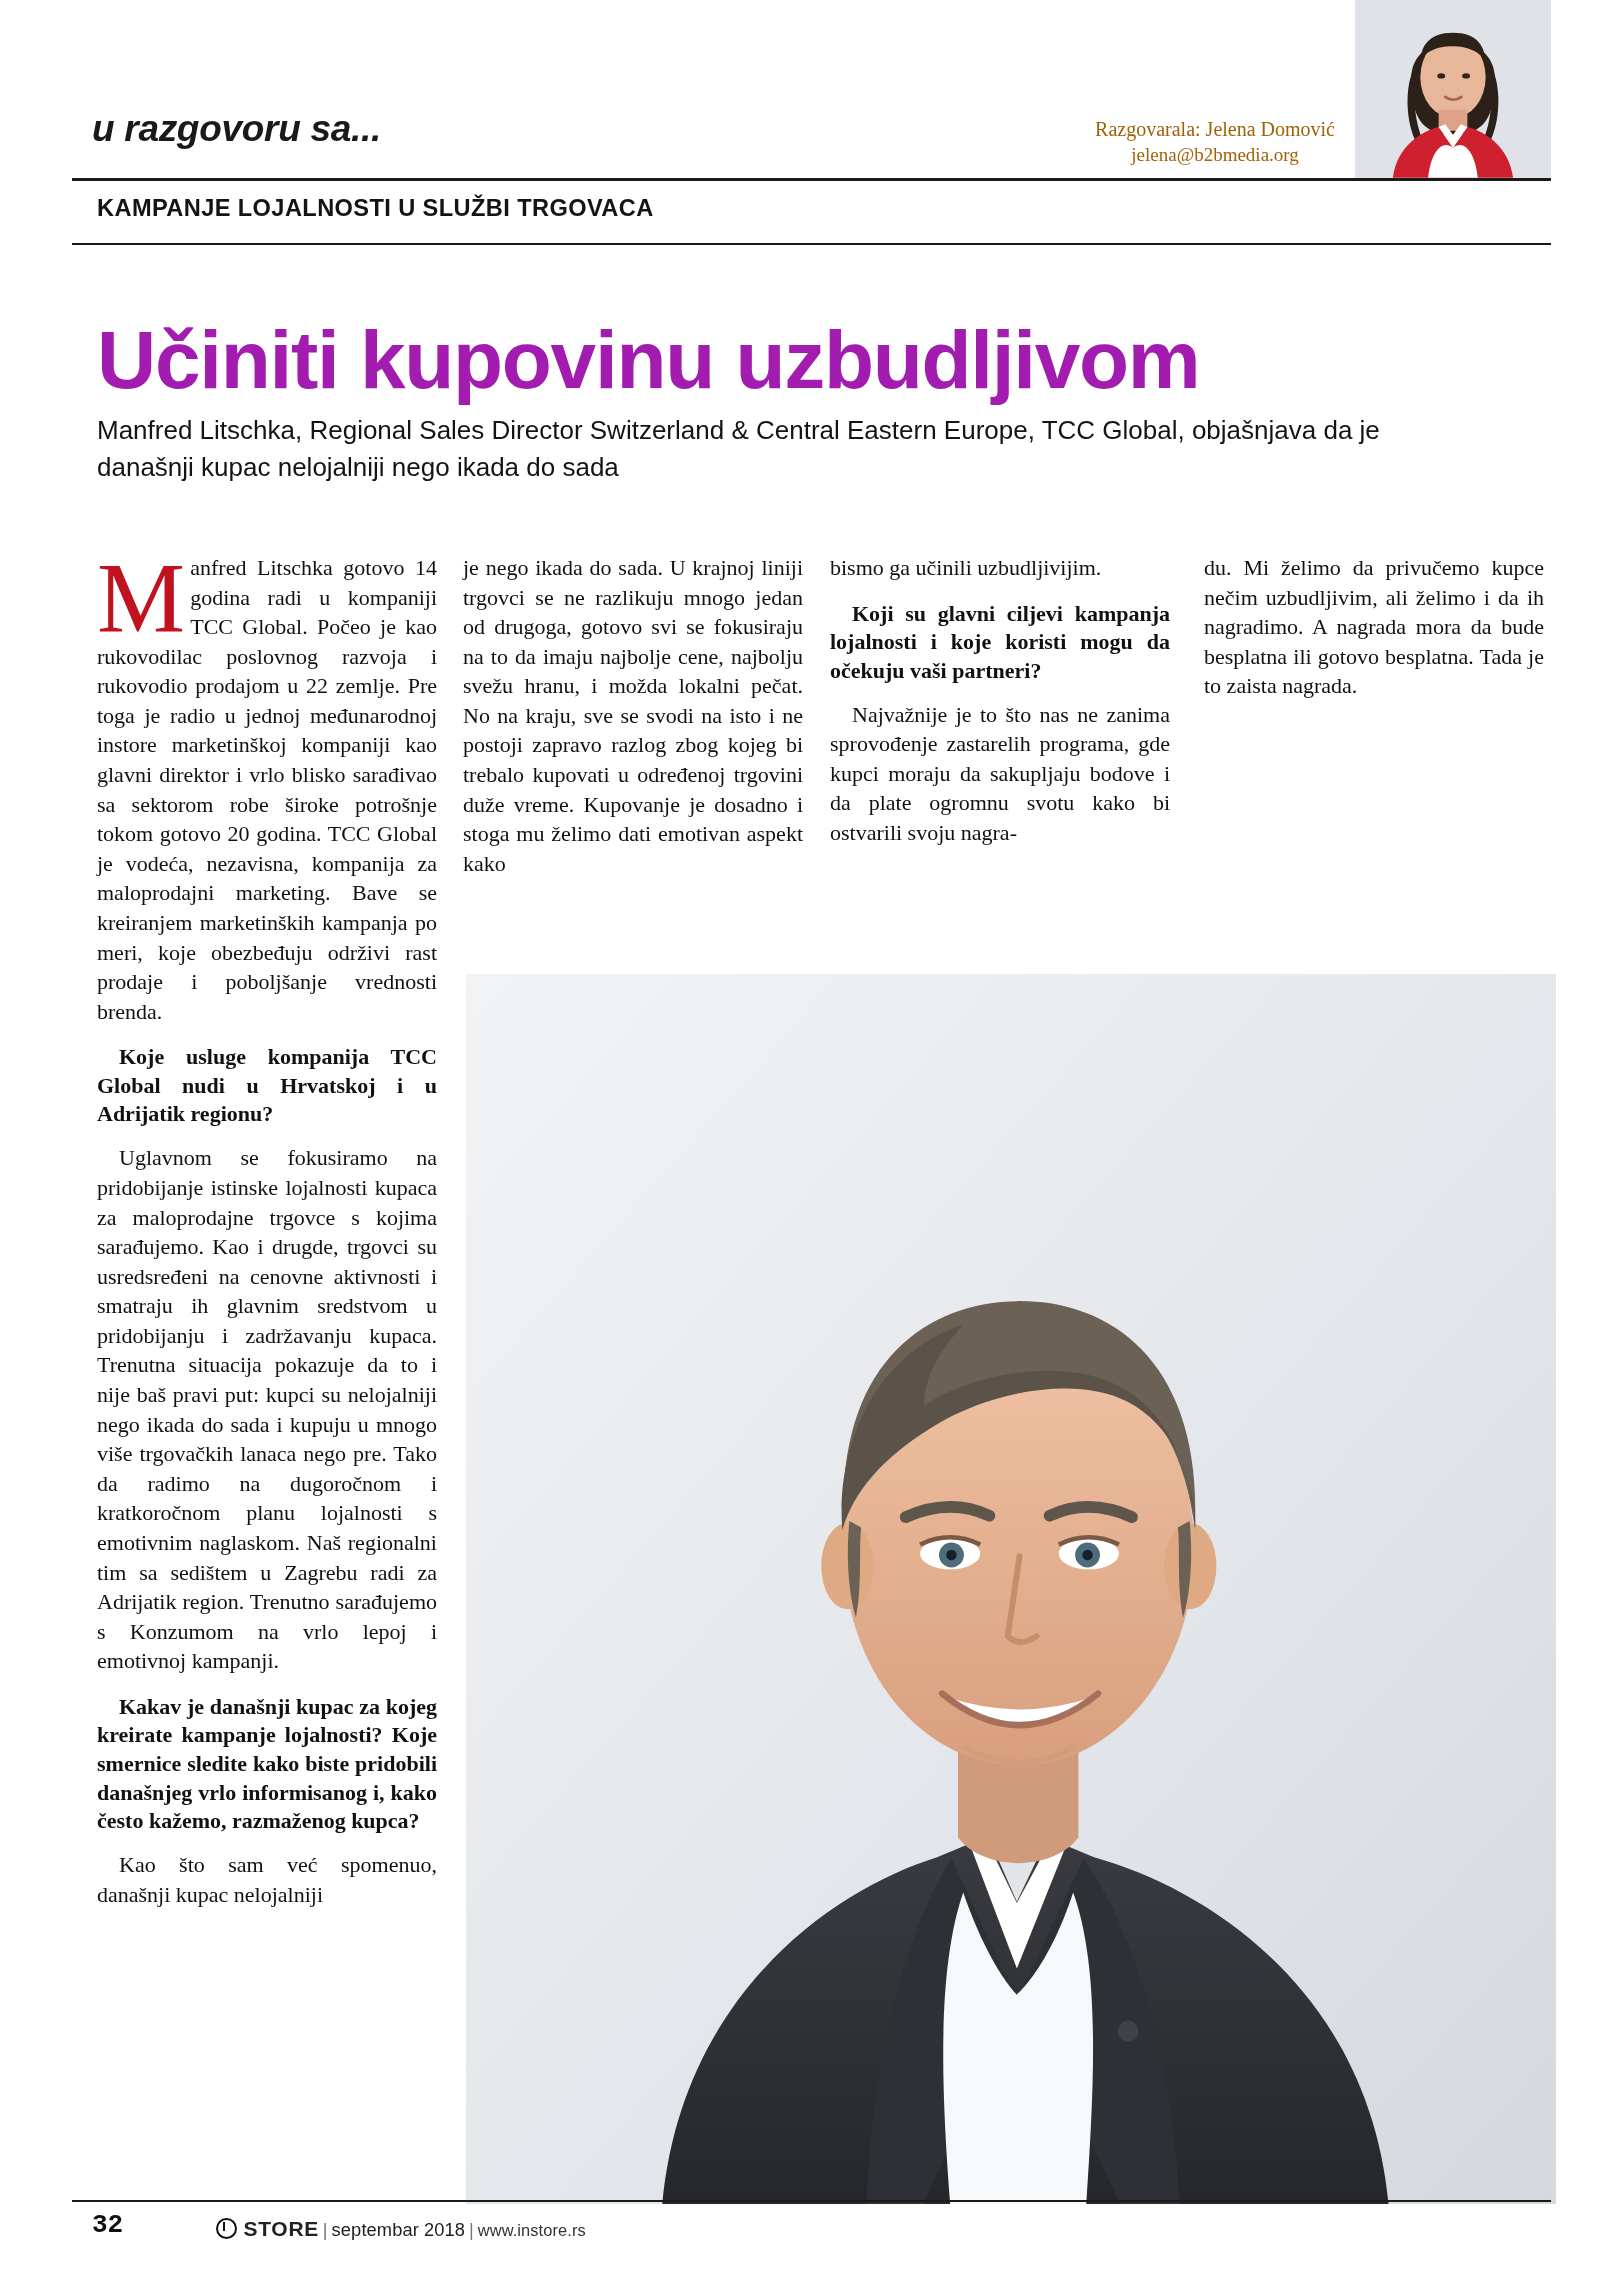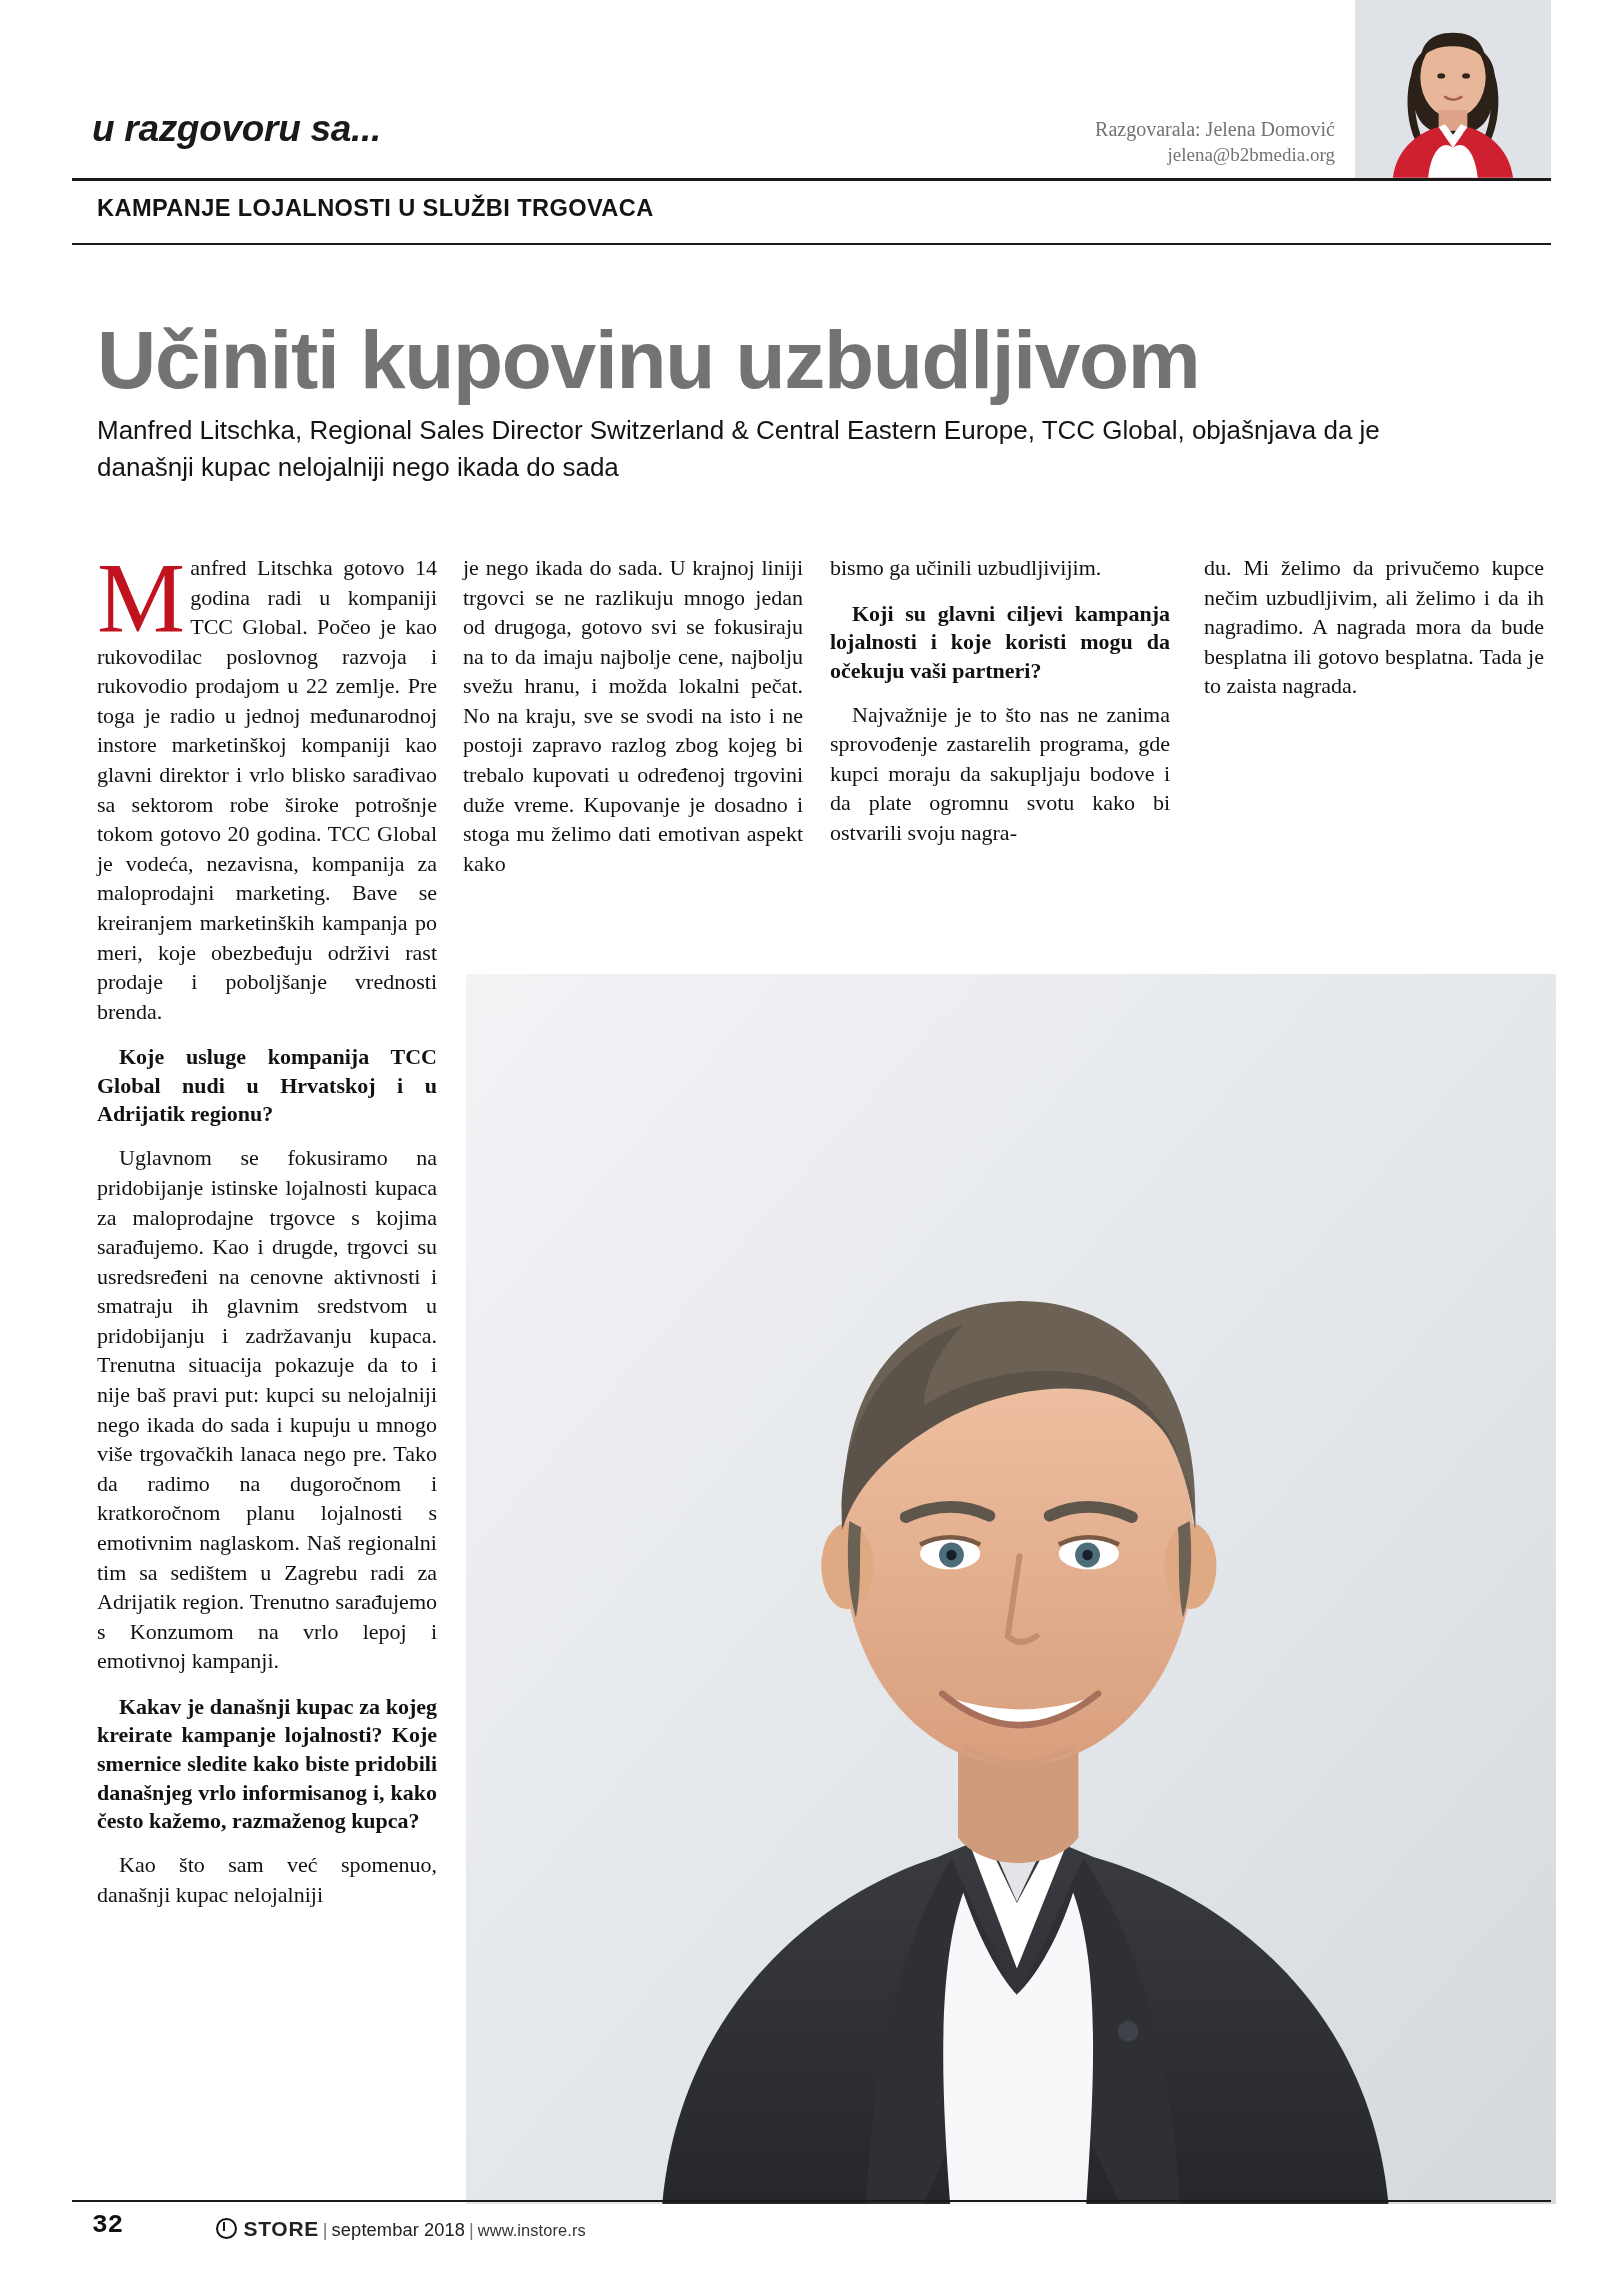--- a/index.html
+++ b/index.html
@@ -18,23 +18,23 @@
     position:absolute; left:0; top:0; width:1623px; height:190px;
   }
   .kicker {
     position:absolute; left:92px; top:108px;
     font-family:"Liberation Sans", sans-serif;
     font-weight:bold; font-style:italic;
     font-size:37px; color:#1a1a1a; letter-spacing:-0.3px;
   }
   .byline {
     position:absolute; right:288px; top:116px;
-    text-align:right;
-    font-family:"Liberation Serif", serif;
-    font-size:20px; color:#737373; line-height:1.32;
+    text-align:center;
+    font-family:"Liberation Serif", serif;
+    font-size:20px; color:#a16207; line-height:1.32;
   }
   .byline .mail { font-size:19px; }
   .avatar {
     position:absolute; right:72px; top:0; width:196px; height:178px;
     overflow:hidden;
   }
   .avatar svg { display:block; }
 
   .rule-top {
     position:absolute; left:72px; top:178px; width:1479px; height:3.3px;
@@ -46,21 +46,21 @@
   }
   .section-title {
     position:absolute; left:97px; top:195px;
     font-family:"Liberation Sans", sans-serif;
     font-weight:bold; font-size:23.6px; letter-spacing:0.4px; color:#141414;
   }
 
   .headline {
     position:absolute; left:97px; top:262px; width:1459px;
     font-family:"Liberation Sans", sans-serif;
-    font-weight:bold; font-size:82px; line-height:1.06; color:#737373;
+    font-weight:bold; font-size:82px; line-height:1.06; color:#a21caf;
     letter-spacing:-1.3px;
   }
   .standfirst {
     position:absolute; left:97px; top:412px; width:1348px;
     font-family:"Liberation Sans", sans-serif;
     font-weight:normal; font-size:26px; line-height:1.42; color:#141414;
   }
 
   
   .cols {

